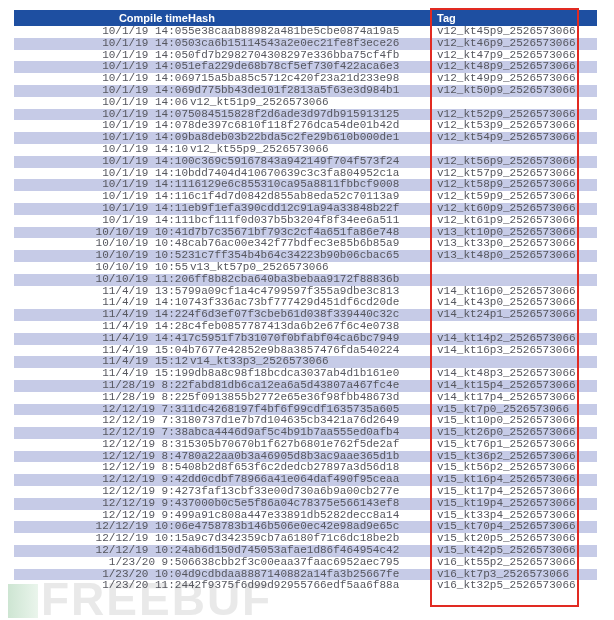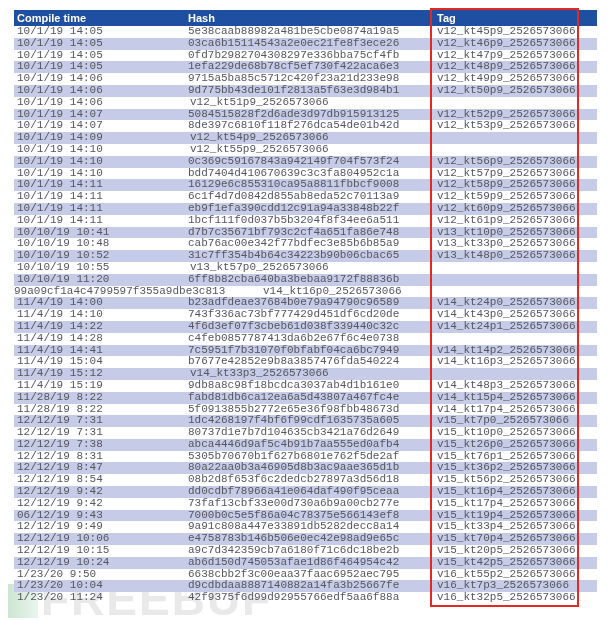--- a/index.html
+++ b/index.html
@@ -18,21 +18,21 @@
   .wm-text { font-size:46px; font-weight:bold; line-height:1;
              letter-spacing:2px; margin-left:3px;
              color:var(--wm_text_color,#e9e9e9);
              font-family:"Liberation Sans", sans-serif; }
 
   
   .tbl { position:absolute; left:14px; top:10px; width:583px; z-index:1; }
   .hdr { display:flex; height:16px; line-height:16px;
          background:var(--header_bg,#1e4fa1); color:#ffffff;
          font-size:11px; font-weight:bold; }
-  .c1 { width:174px; padding-left:3px; box-sizing:border-box; }
+  .c1 { width:174px; padding-left:3px; box-sizing:border-box;text-align:right; }
   .c2 { width:247px; }
   .c3 { width:162px; padding-left:2px; box-sizing:border-box; }
   .row { display:flex; height:11.8px; line-height:11.9px;
          font-family:"Liberation Mono","DejaVu Sans Mono",monospace;
          font-size:11px; color:var(--row_text,#55565e);
          white-space:pre; overflow:hidden; }
   .row.alt { background:var(--row_alt_bg,#c6cbe7); }
 
   
   .red-box { position:absolute; left:430px; top:8px;
@@ -103,20 +103,21 @@
   </div>
 
   <div class="row">
     <div class="c1">10/1/19 14:07</div>
     <div class="c2">8de397c6810f118f276dca54de01b42d</div>
     <div class="c3">v12_kt53p9_2526573066</div>
   </div>
 
   <div class="row alt">
     <div class="c1">10/1/19 14:09</div>
+    <div class="c2">ba8deb03b22bda5c2fe29b610b000de1</div>
     <div class="c3">v12_kt54p9_2526573066</div>
   </div>
 
   <div class="row">
     <div class="c1">10/1/19 14:10</div>
     <div class="c3">v12_kt55p9_2526573066</div>
   </div>
 
   <div class="row alt">
     <div class="c1">10/1/19 14:10</div>
@@ -176,29 +177,25 @@
     <div class="c1">10/10/19 10:55</div>
     <div class="c3">v13_kt57p0_2526573066</div>
   </div>
 
   <div class="row alt">
     <div class="c1">10/10/19 11:20</div>
     <div class="c2">6ff8b82cba640ba3bebaa9172f88836b</div>
   </div>
 
   <div class="row">
+    <div class="c1">11/4/19 13:57</div>
     <div class="c2">99a09cf1a4c4799597f355a9dbe3c813</div>
     <div class="c3">v14_kt16p0_2526573066</div>
   </div>
 
-  <div class="row alt">
-    <div class="c1">11/4/19 14:00</div>
-    <div class="c2">b23adfdeae37684b0e79a94790c96589</div>
-    <div class="c3">v14_kt24p0_2526573066</div>
-  </div>
 
   <div class="row">
     <div class="c1">11/4/19 14:10</div>
     <div class="c2">743f336ac73bf777429d451df6cd20de</div>
     <div class="c3">v14_kt43p0_2526573066</div>
   </div>
 
   <div class="row alt">
     <div class="c1">11/4/19 14:22</div>
     <div class="c2">4f6d3ef07f3cbeb61d038f339440c32c</div>
@@ -287,21 +284,21 @@
     <div class="c3">v15_kt16p4_2526573066</div>
   </div>
 
   <div class="row">
     <div class="c1">12/12/19 9:42</div>
     <div class="c2">73faf13cbf33e00d730a6b9a00cb277e</div>
     <div class="c3">v15_kt17p4_2526573066</div>
   </div>
 
   <div class="row alt">
-    <div class="c1">06/12/19 9:43</div>
+    <div class="c1">12/12/19 9:43</div>
     <div class="c2">7000b0c5e5f86a04c78375e566143ef8</div>
     <div class="c3">v15_kt19p4_2526573066</div>
   </div>
 
   <div class="row">
     <div class="c1">12/12/19 9:49</div>
     <div class="c2">9a91c808a447e33891db5282decc8a14</div>
     <div class="c3">v15_kt33p4_2526573066</div>
   </div>
 

